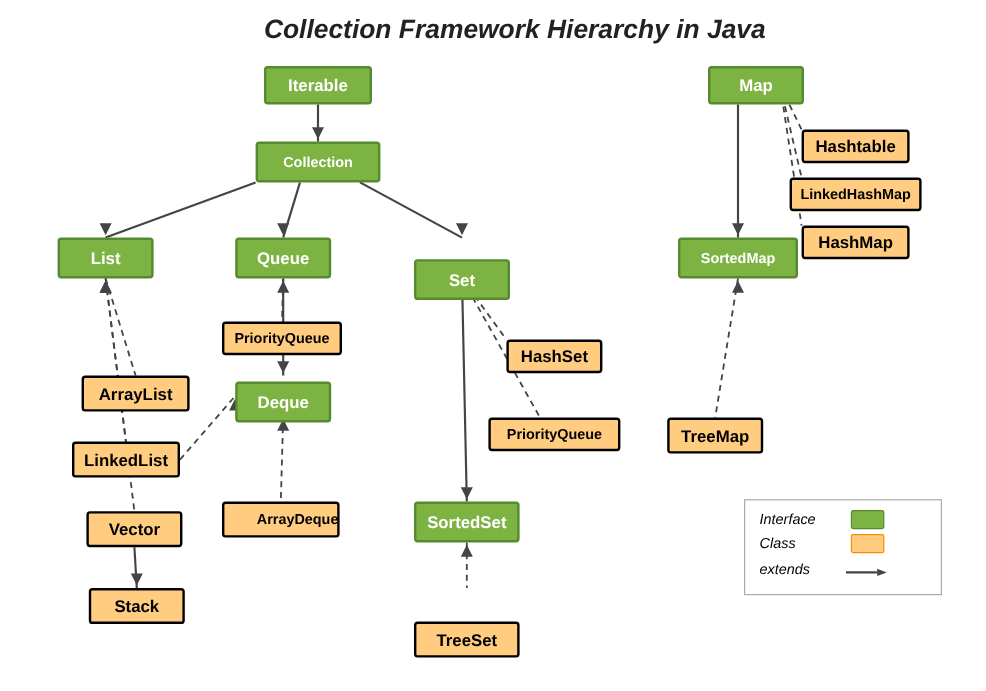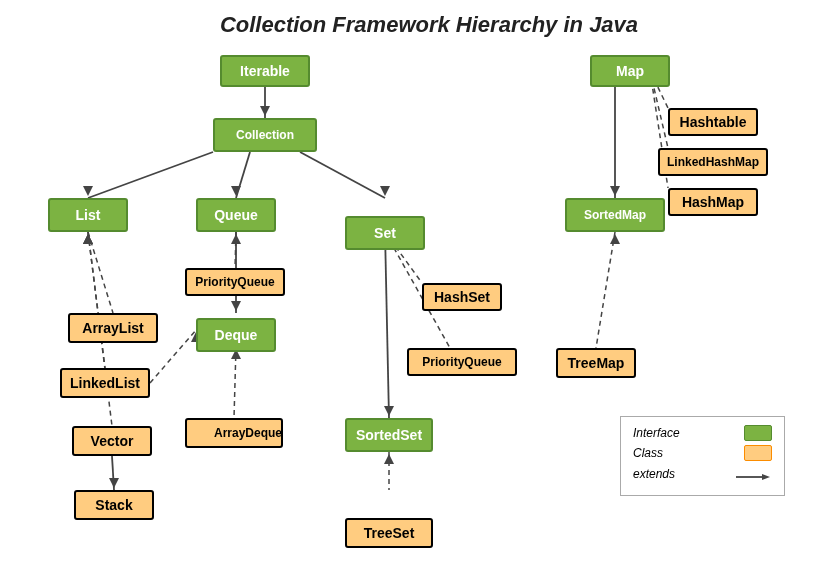--- a/index.html
+++ b/index.html
@@ -59,21 +59,20 @@
       position: absolute;
       border: 1.5px solid #aaa;
       background: #fff;
       padding: 8px 12px;
       font-size: 12px;
     }
     .legend-row {
       display: flex;
       align-items: center;
       margin-bottom: 4px;
-      justify-content: space-between;
     }
     .legend-box {
       width: 28px;
       height: 16px;
       margin-left: 6px;
       border-radius: 2px;
     }
     .legend-label {
       min-width: 70px;
       font-style: italic;

